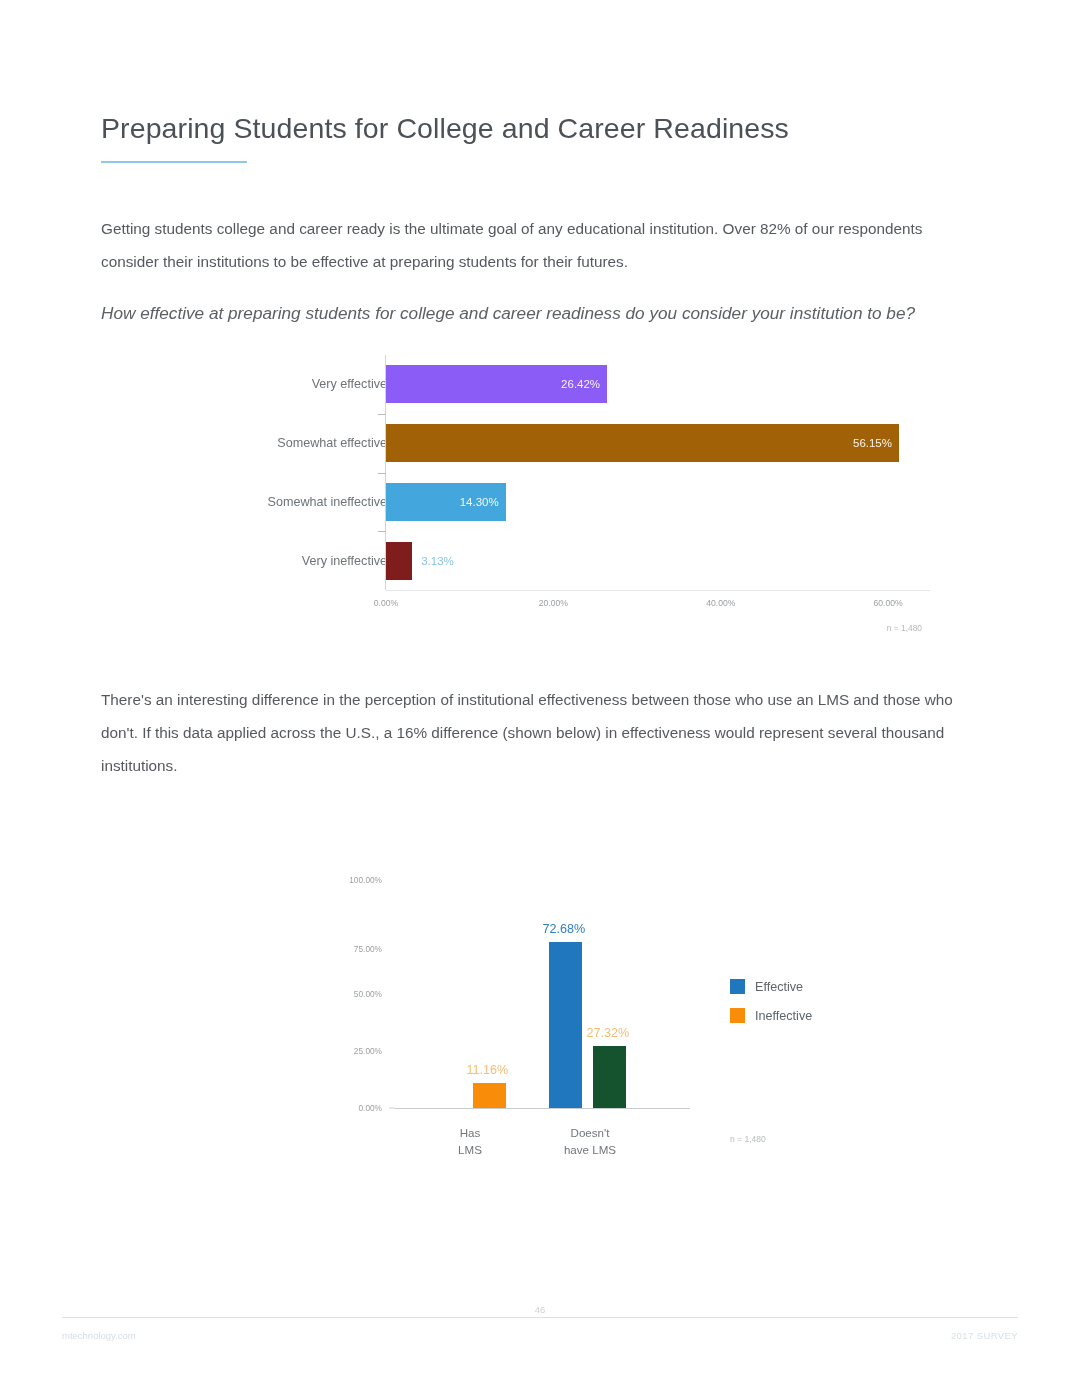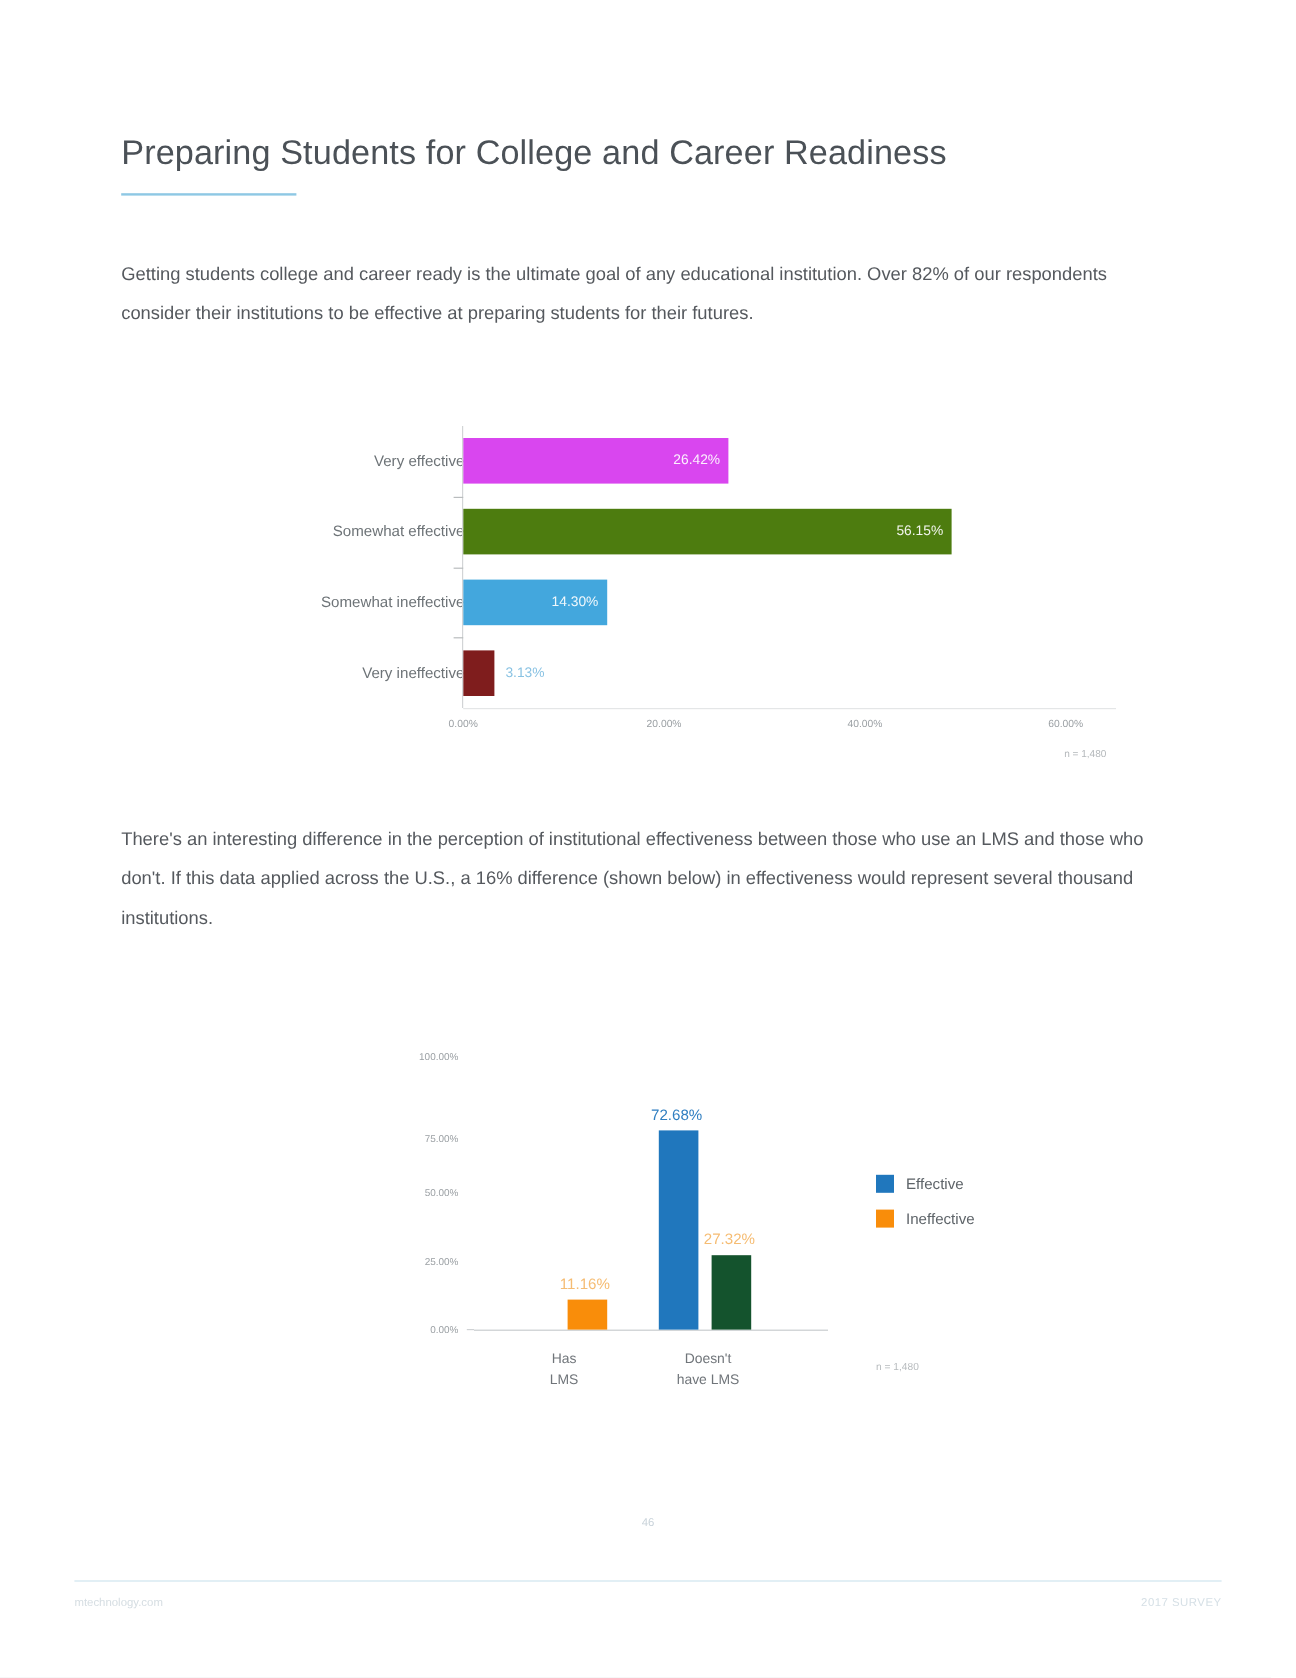--- a/index.html
+++ b/index.html
@@ -152,51 +152,52 @@
   
   .footer-rule {
     position:absolute; left:62px; top:1317px; width:956px; height:1px;
     background:#cfe4ef;
   }
   .footer-left {
     position:absolute; left:62px; top:1330px;
     font-size:9.5px; color:#d5dde2; white-space:nowrap;
   }
   .footer-center {
-    position:absolute; left:50%; top:1264px; transform:translateX(-50%);
+    position:absolute; left:50%; top:1304px; transform:translateX(-50%);
     font-size:9.5px; color:#c9d3da; white-space:nowrap;
   }
   .footer-right {
     position:absolute; right:62px; top:1330px;
     font-size:9.5px; color:#d6e0e6; white-space:nowrap; letter-spacing:0.4px;
   }
 </style>
 </head>
 <body>
 
 <div class="page">
  <div class="page-inner">
 
   <h1 class="doc-title">Preparing Students for College and Career Readiness</h1>
   <div class="title-rule"></div>
 
   <p class="para para-1">Getting students college and career ready is the ultimate goal of any educational institution. Over 82% of our respondents consider their institutions to be effective at preparing students for their futures.</p>
 
+  <p class="qheading q-1">How effective at preparing students for college and career readiness do you consider your institution to be?</p>
 
   <div class="chart1">
     <div class="c1-rows" id="c1-rows">
           <div class="c1-row" style="top: 0px; height: 58.75px;">
             <div class="c1-label">Very effective</div>
-            <div class="c1-bar" style="width: 221.115px; background: #d946ef; text-decoration: underline;">
+            <div class="c1-bar" style="width: 221.115px; background: #8b5cf6; text-decoration: underline;">
               <span class="c1-bar-val">26.42%</span>
             </div>
           </div>
           <div class="c1-row" style="top: 58.75px; height: 58.75px;">
             <div class="c1-label">Somewhat effective</div>
-            <div class="c1-bar" style="width: 407px; background: #4d7c0f;">
+            <div class="c1-bar" style="width: 513px; background: #a16207;">
               <span class="c1-bar-val">56.15%</span>
             </div>
           </div>
           <div class="c1-row" style="top: 117.5px; height: 58.75px;">
             <div class="c1-label">Somewhat ineffective</div>
             <div class="c1-bar" style="width: 119.68px; background: rgb(67, 167, 221);">
               <span class="c1-bar-val">14.30%</span>
             </div>
           </div>
           <div class="c1-row" style="top: 176.25px; height: 58.75px;">

